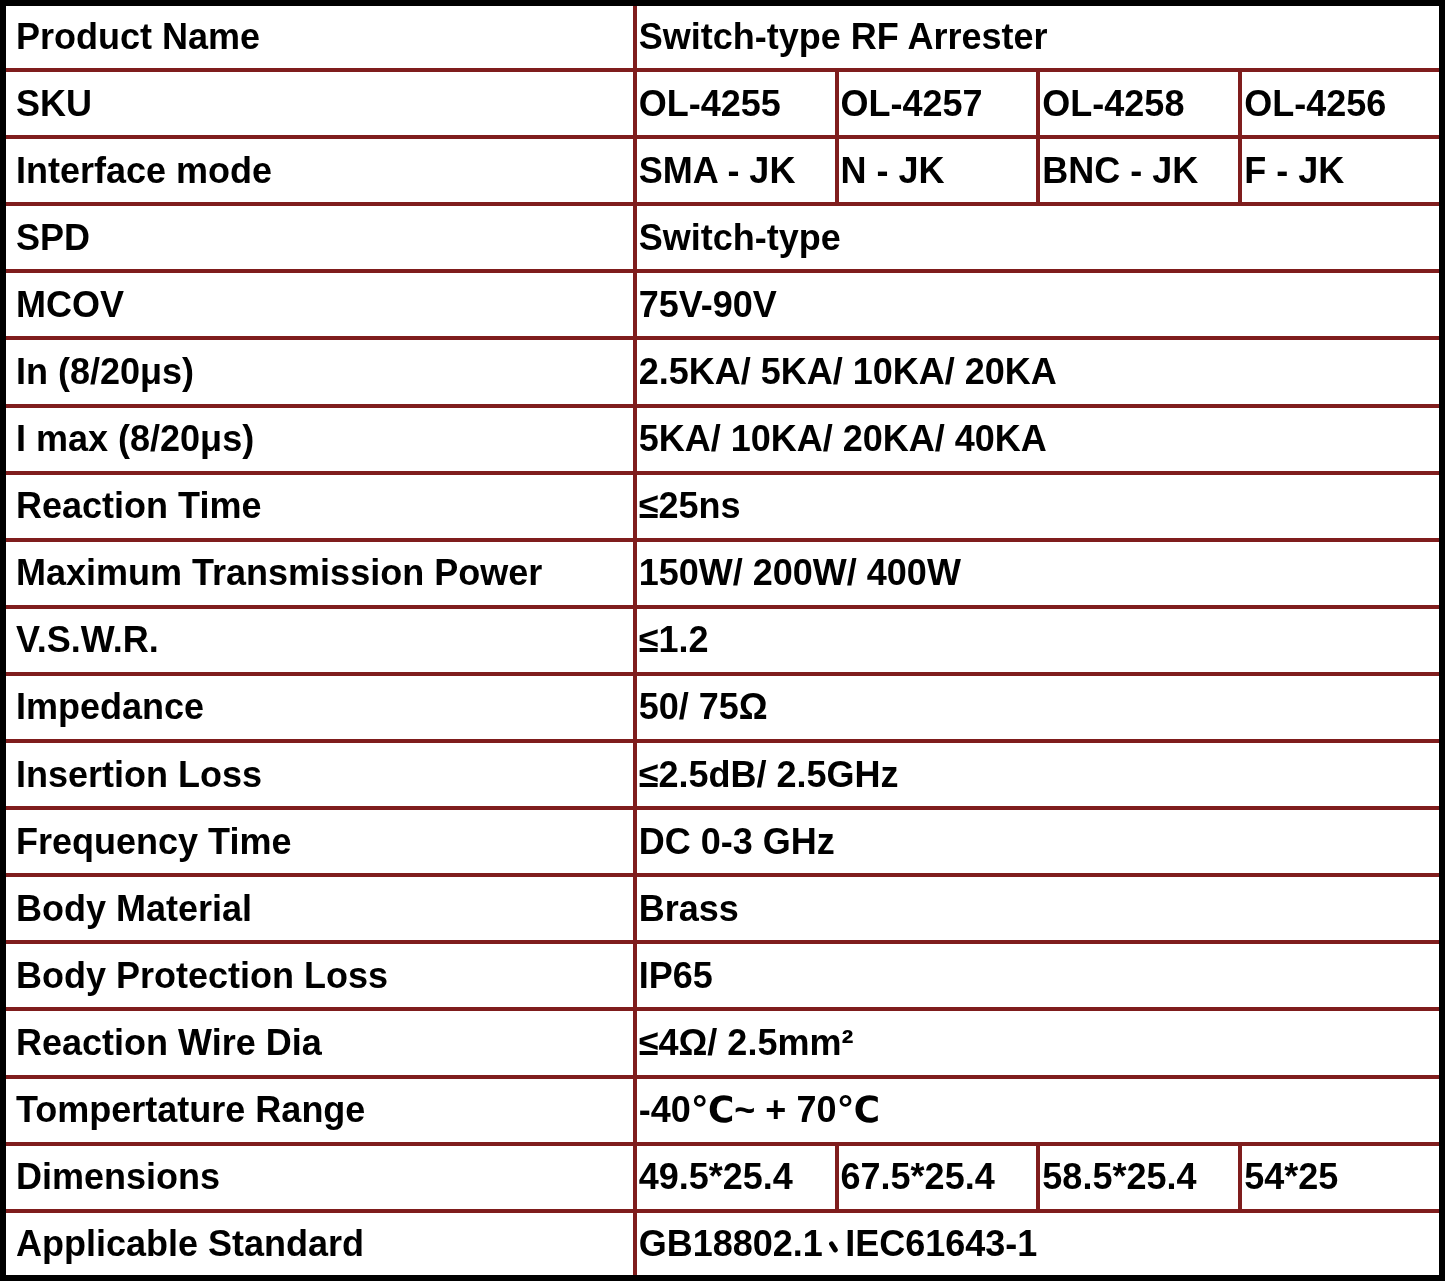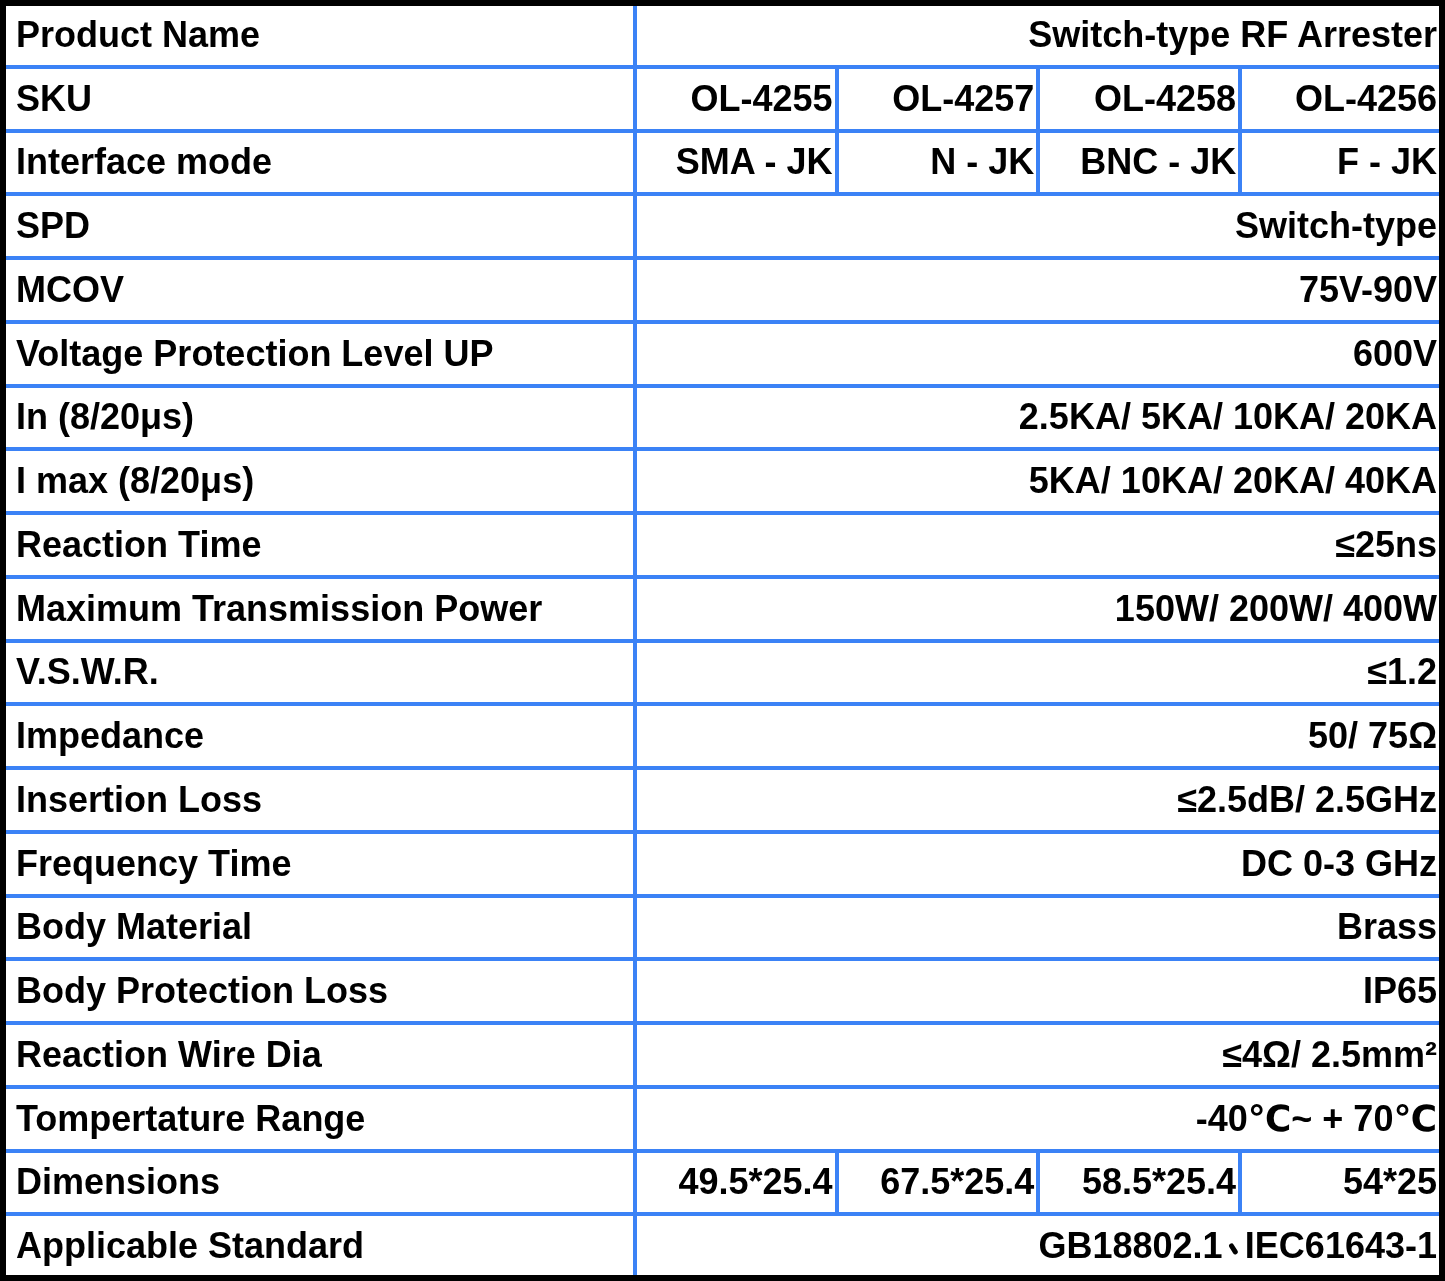--- a/index.html
+++ b/index.html
@@ -20,33 +20,33 @@
     font-family: "Liberation Sans", "DejaVu Sans", sans-serif;
     font-weight: 700;
     font-size: 36px;
     color: #000000;
     background: #ffffff;
   }
   col.c-label { width: 43.9%; }
   col.c-val   { width: 14.025%; }
   tr { height: 61px; }
   td {
-    border: 4px solid #3b82f6;
+    border: 4px solid #7f1d1d;
     overflow: hidden;
     white-space: nowrap;
     vertical-align: middle;
     padding: 0;
   }
   td.label {
     text-align: left;
     padding-left: 10px;
     padding-right: 6px;
   }
   td.value {
-    text-align: right;
+    text-align: left;
     padding-left: 2px;
     padding-right: 2px;
   }
   
   .ideo-comma {
     display: inline-block;
     width: 0.62em;
     height: 0.62em;
     position: relative;
   }
@@ -92,24 +92,20 @@
       <td class="value">BNC - JK</td>
       <td class="value">F - JK</td>
     </tr>
     <tr>
       <td class="label">SPD</td>
       <td class="value" colspan="4">Switch-type</td>
     </tr>
     <tr>
       <td class="label">MCOV</td>
       <td class="value" colspan="4">75V-90V</td>
-    </tr>
-    <tr>
-      <td class="label">Voltage Protection Level UP</td>
-      <td class="value" colspan="4">600V</td>
     </tr>
     <tr>
       <td class="label">In (8/20μs)</td>
       <td class="value" colspan="4">2.5KA/ 5KA/ 10KA/ 20KA</td>
     </tr>
     <tr>
       <td class="label">I max (8/20μs)</td>
       <td class="value" colspan="4">5KA/ 10KA/ 20KA/ 40KA</td>
     </tr>
     <tr>

